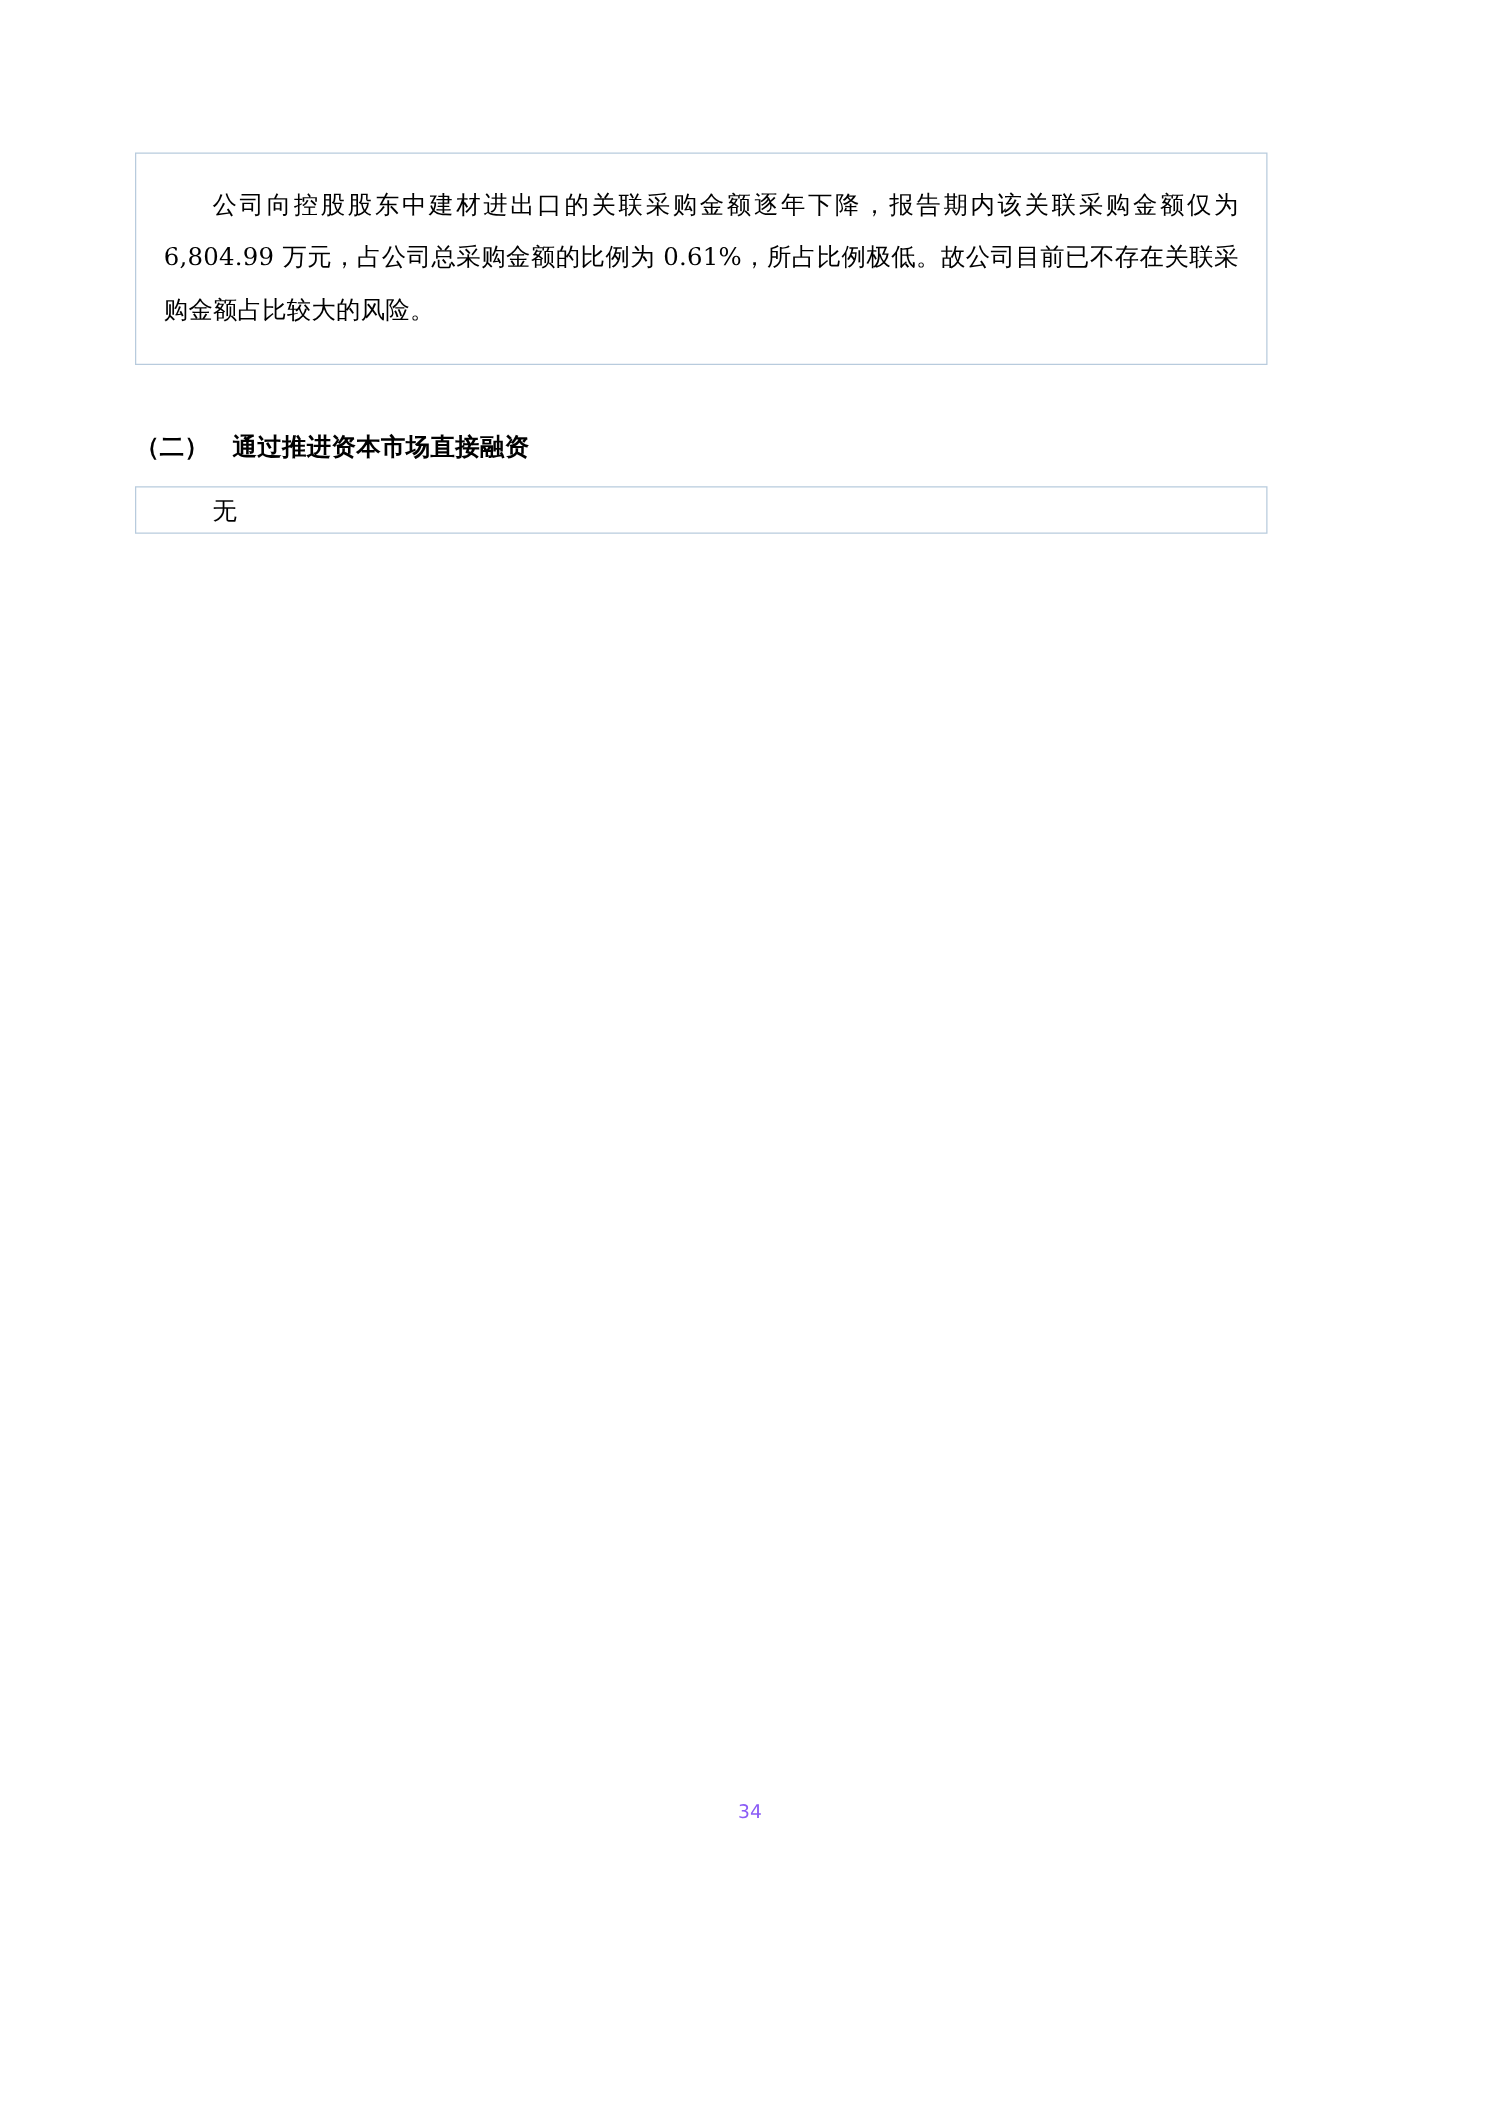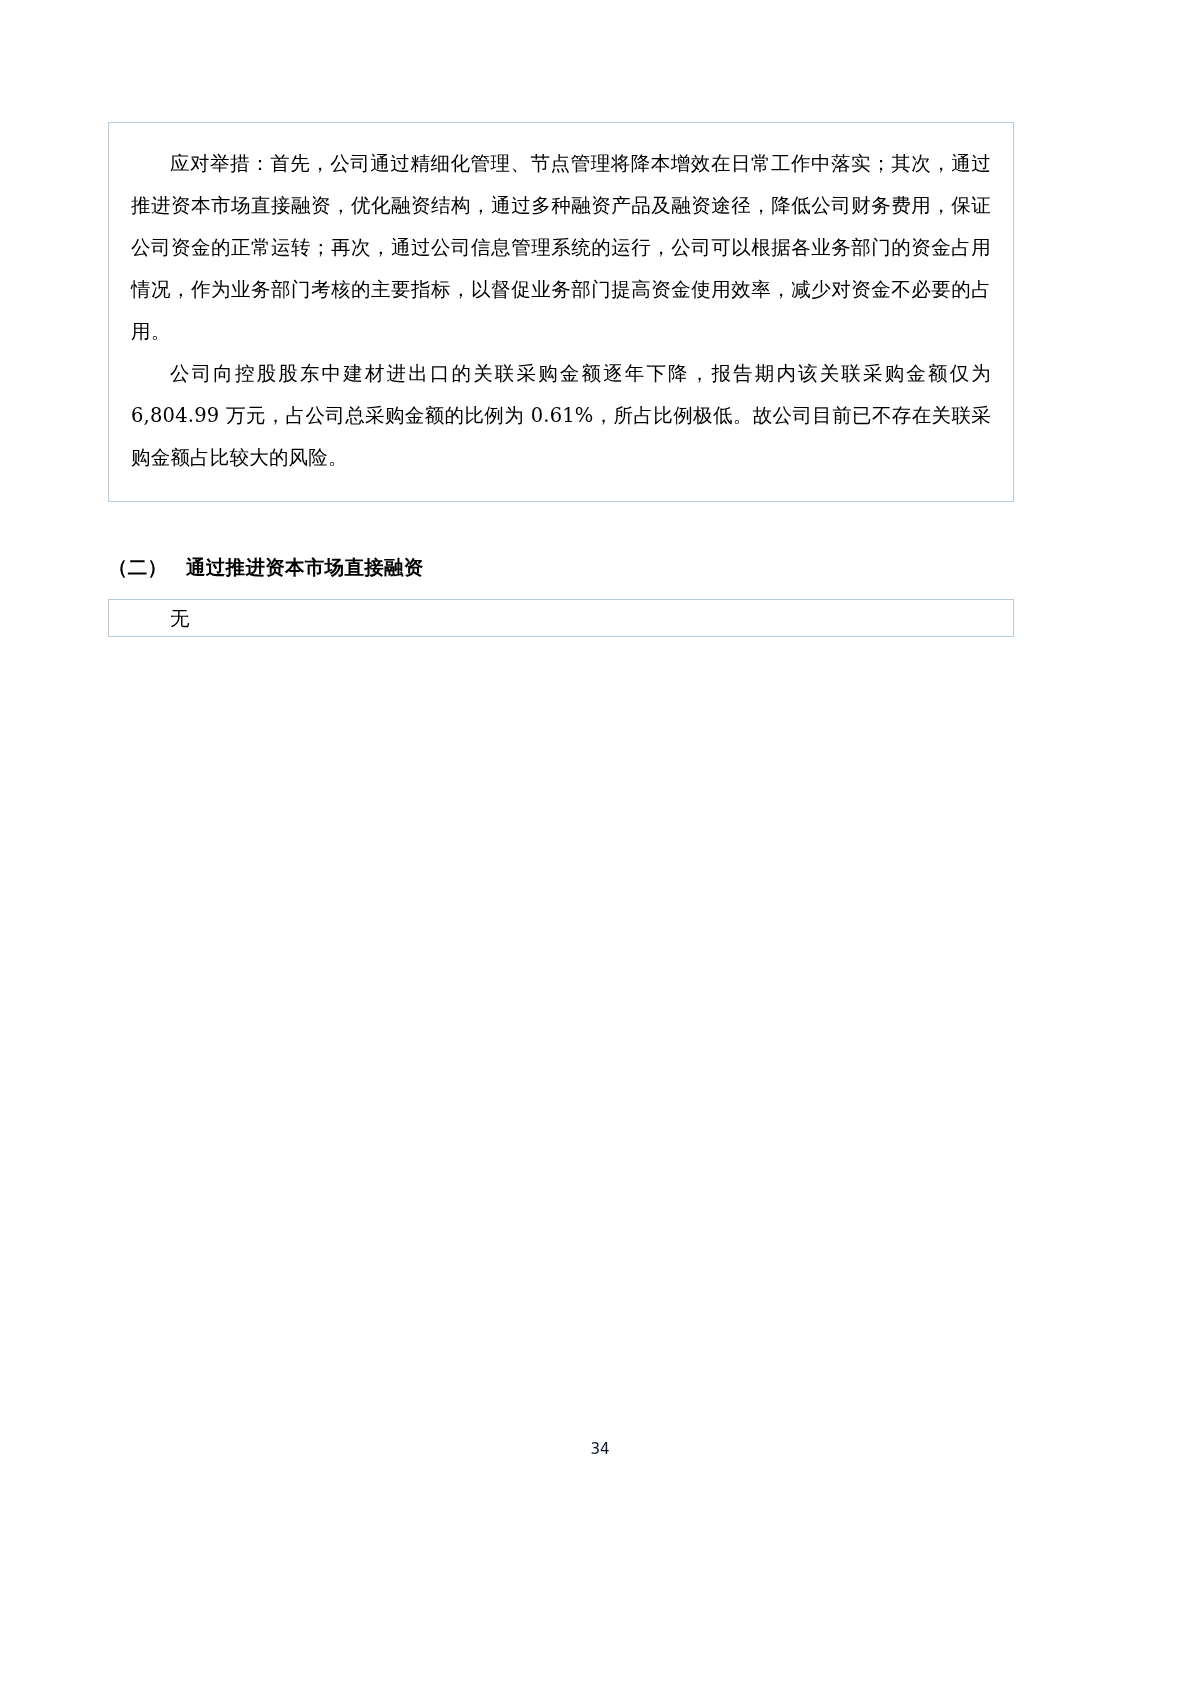--- a/index.html
+++ b/index.html
@@ -76,32 +76,31 @@
   }
   
   .footer {
     position: absolute;
     left: 0;
     top: 1440px;
     width: 1200px;
     text-align: center;
     font-family: "DejaVu Sans", "Liberation Sans", sans-serif;
     font-size: 15px;
-    color: #0f172a;
+    color: #8b5cf6;
   }
 </style>
 </head>
 <body>
 
 <div class="page">
 
   <div class="content">
 
     <div class="box">
-      <p>应对举措：首先，公司通过精细化管理、节点管理将降本增效在日常工作中落实；其次，通过推进资本市场直接融资，优化融资结构，通过多种融资产品及融资途径，降低公司财务费用，保证公司资金的正常运转；再次，通过公司信息管理系统的运行，公司可以根据各业务部门的资金占用情况，作为业务部门考核的主要指标，以督促业务部门提高资金使用效率，减少对资金不必要的占用。</p>
       <p>公司向控股股东中建材进出口的关联采购金额逐年下降，报告期内该关联采购金额仅为 6,804.99 万元，占公司总采购金额的比例为 0.61%，所占比例极低。故公司目前已不存在关联采购金额占比较大的风险。</p>
     </div>
 
     <div class="heading">
       <span class="num">（二）</span>
       <span>通过推进资本市场直接融资</span>
     </div>
 
     <div class="box-small">
       <p>无</p>

